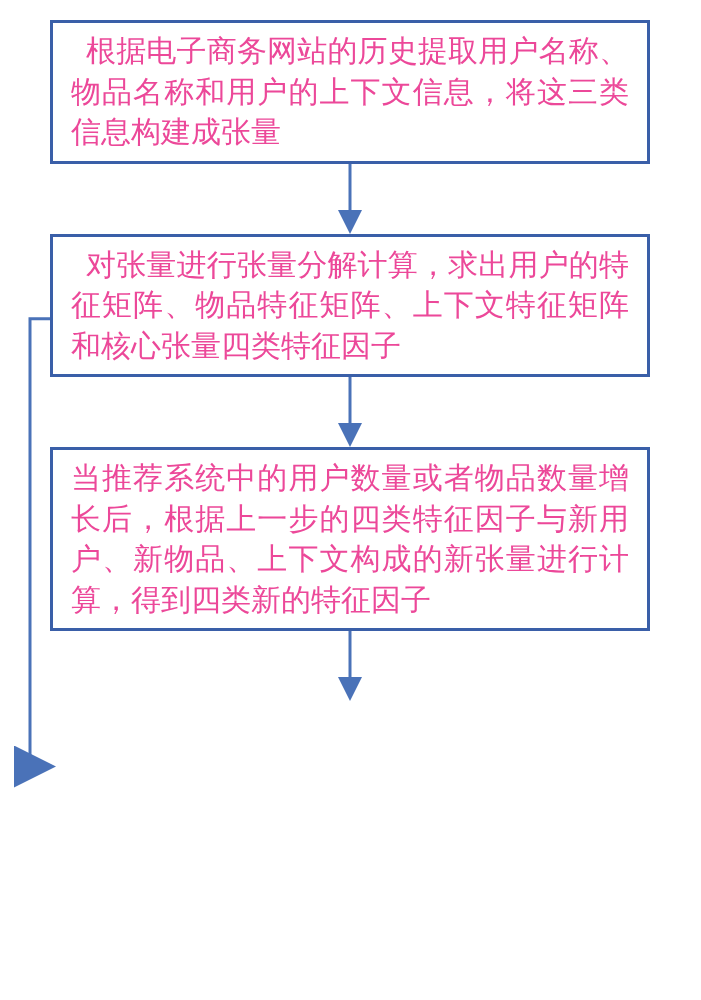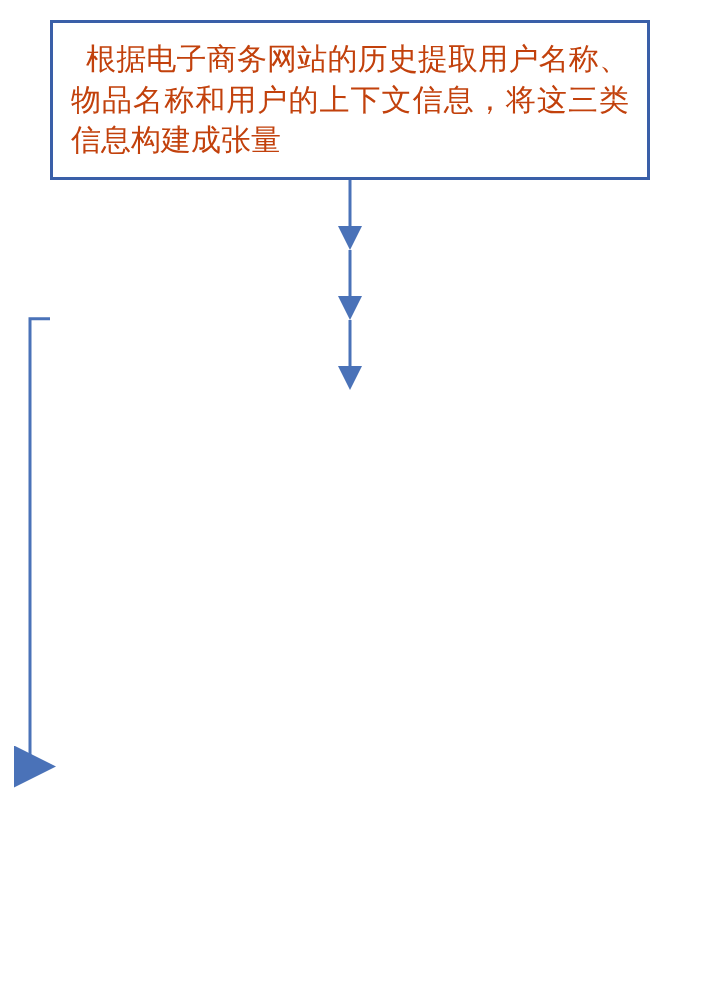--- a/index.html
+++ b/index.html
@@ -14,24 +14,24 @@
   }
   .container {
     position: absolute;
     left: 50px;
     top: 20px;
     width: 600px;
   }
   .box {
     border: 3px solid #3a5fa8;
     background: #ffffff;
-    padding: 16px 18px;
+    padding: 8px 18px;
     font-size: 30px;
     line-height: 1.35;
-    color: #c2410c;
+    color: #ec4899;
     text-align: justify;
     text-align-last: left;
   }
   .box-1 { text-indent: 0.5em; }
   .box-2 { text-indent: 0.5em; }
   .box-3 { }
   .box-4 { }
   .arrow-v {
     width: 100%;
     height: 70px;
@@ -59,28 +59,34 @@
     <span>根据电子商务网站的历史提取用户名称、物品名称和用户的上下文信息，将这三类信息构建成张量</span>
   </div>
 
   <div class="arrow-v">
     <svg viewBox="0 0 40 70">
       <line x1="20" y1="0" x2="20" y2="50" stroke="#4a72b8" stroke-width="3"></line>
       <polygon points="20,70 8,46 32,46" fill="#4a72b8"></polygon>
     </svg>
   </div>
 
+  <div class="box box-2" id="box2">
+    <span>对张量进行张量分解计算，求出用户的特征矩阵、物品特征矩阵、上下文特征矩阵和核心张量四类特征因子</span>
+  </div>
 
   <div class="arrow-v">
     <svg viewBox="0 0 40 70">
       <line x1="20" y1="0" x2="20" y2="50" stroke="#4a72b8" stroke-width="3"></line>
       <polygon points="20,70 8,46 32,46" fill="#4a72b8"></polygon>
     </svg>
   </div>
 
+  <div class="box box-3">
+    <span>当推荐系统中的用户数量或者物品数量增长后，根据上一步的四类特征因子与新用户、新物品、上下文构成的新张量进行计算，得到四类新的特征因子</span>
+  </div>
 
   <div class="arrow-v">
     <svg viewBox="0 0 40 70">
       <line x1="20" y1="0" x2="20" y2="50" stroke="#4a72b8" stroke-width="3"></line>
       <polygon points="20,70 8,46 32,46" fill="#4a72b8"></polygon>
     </svg>
   </div>
 
 
 </div>

